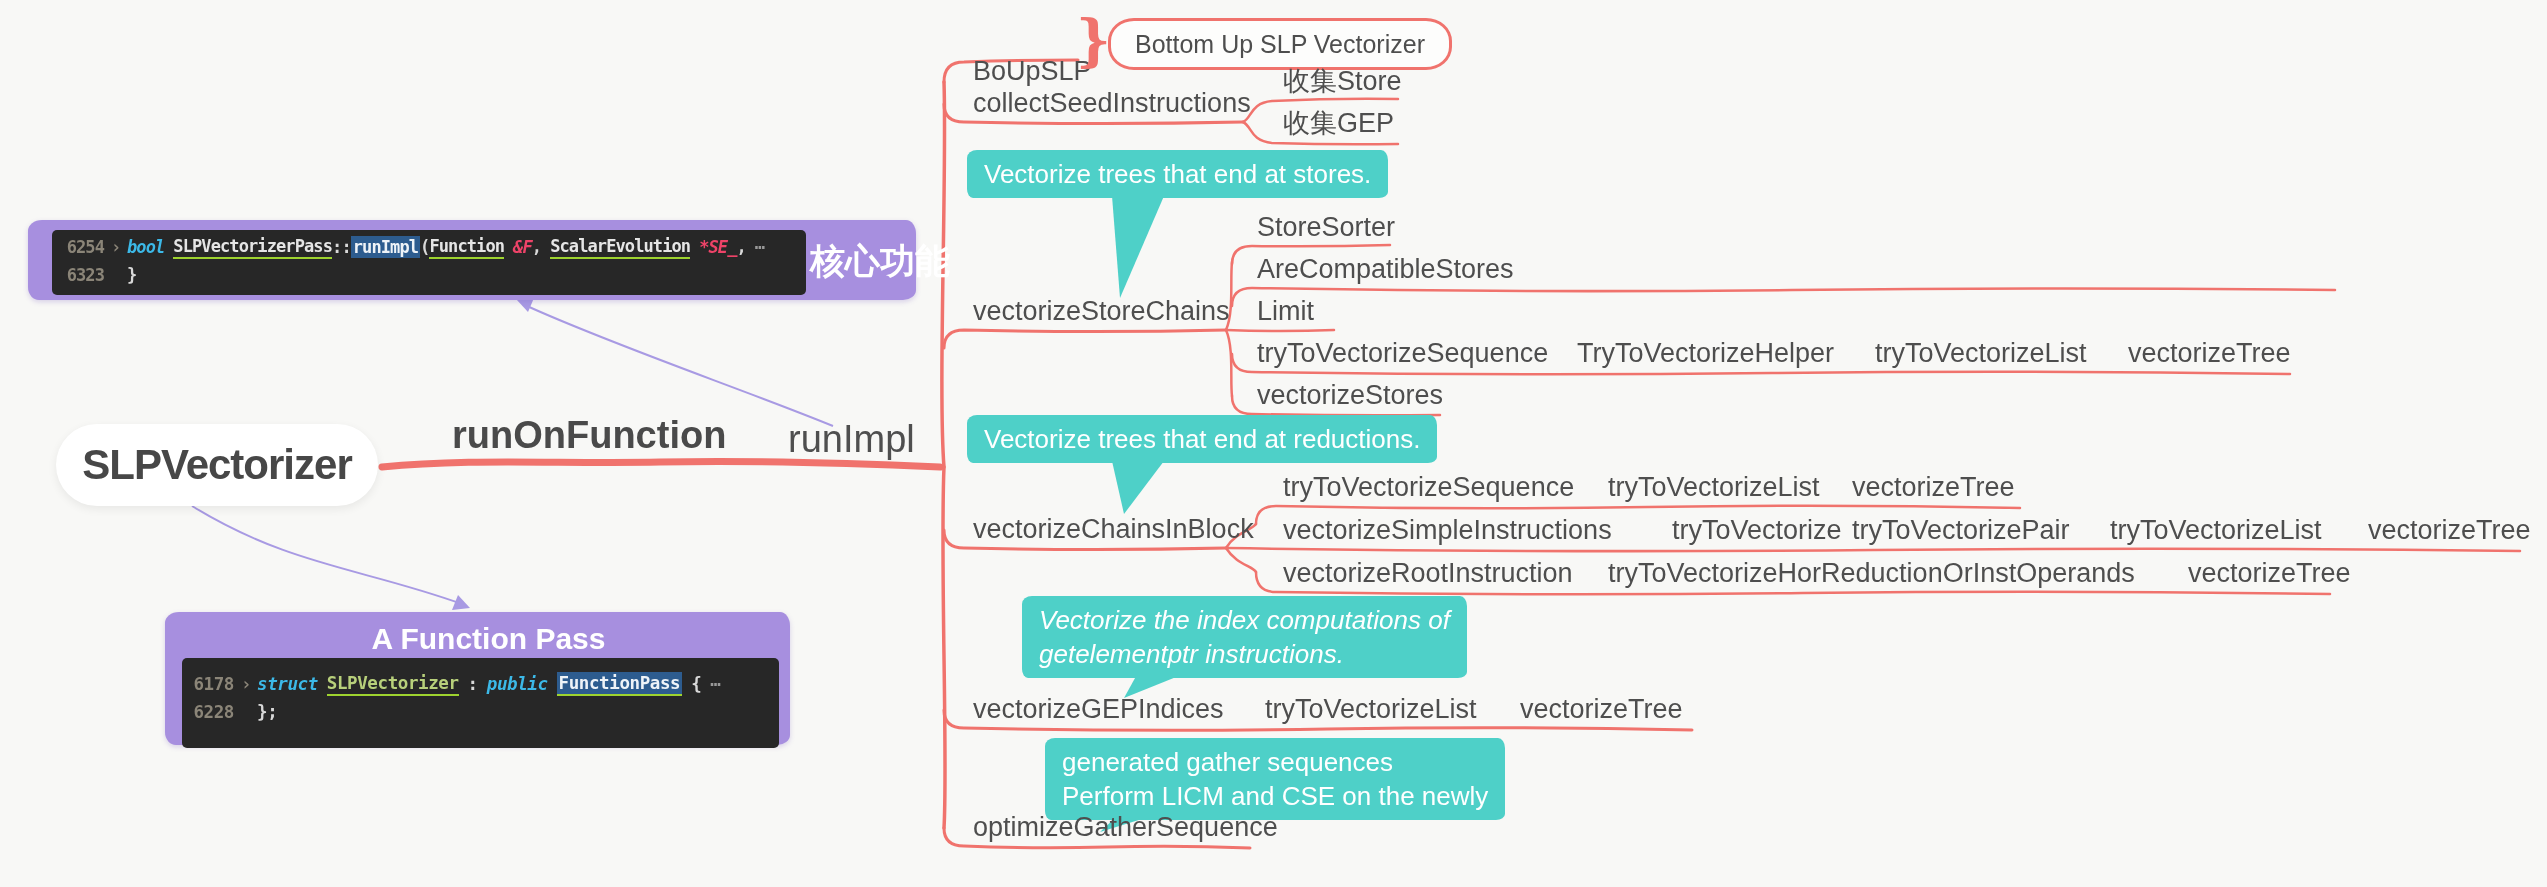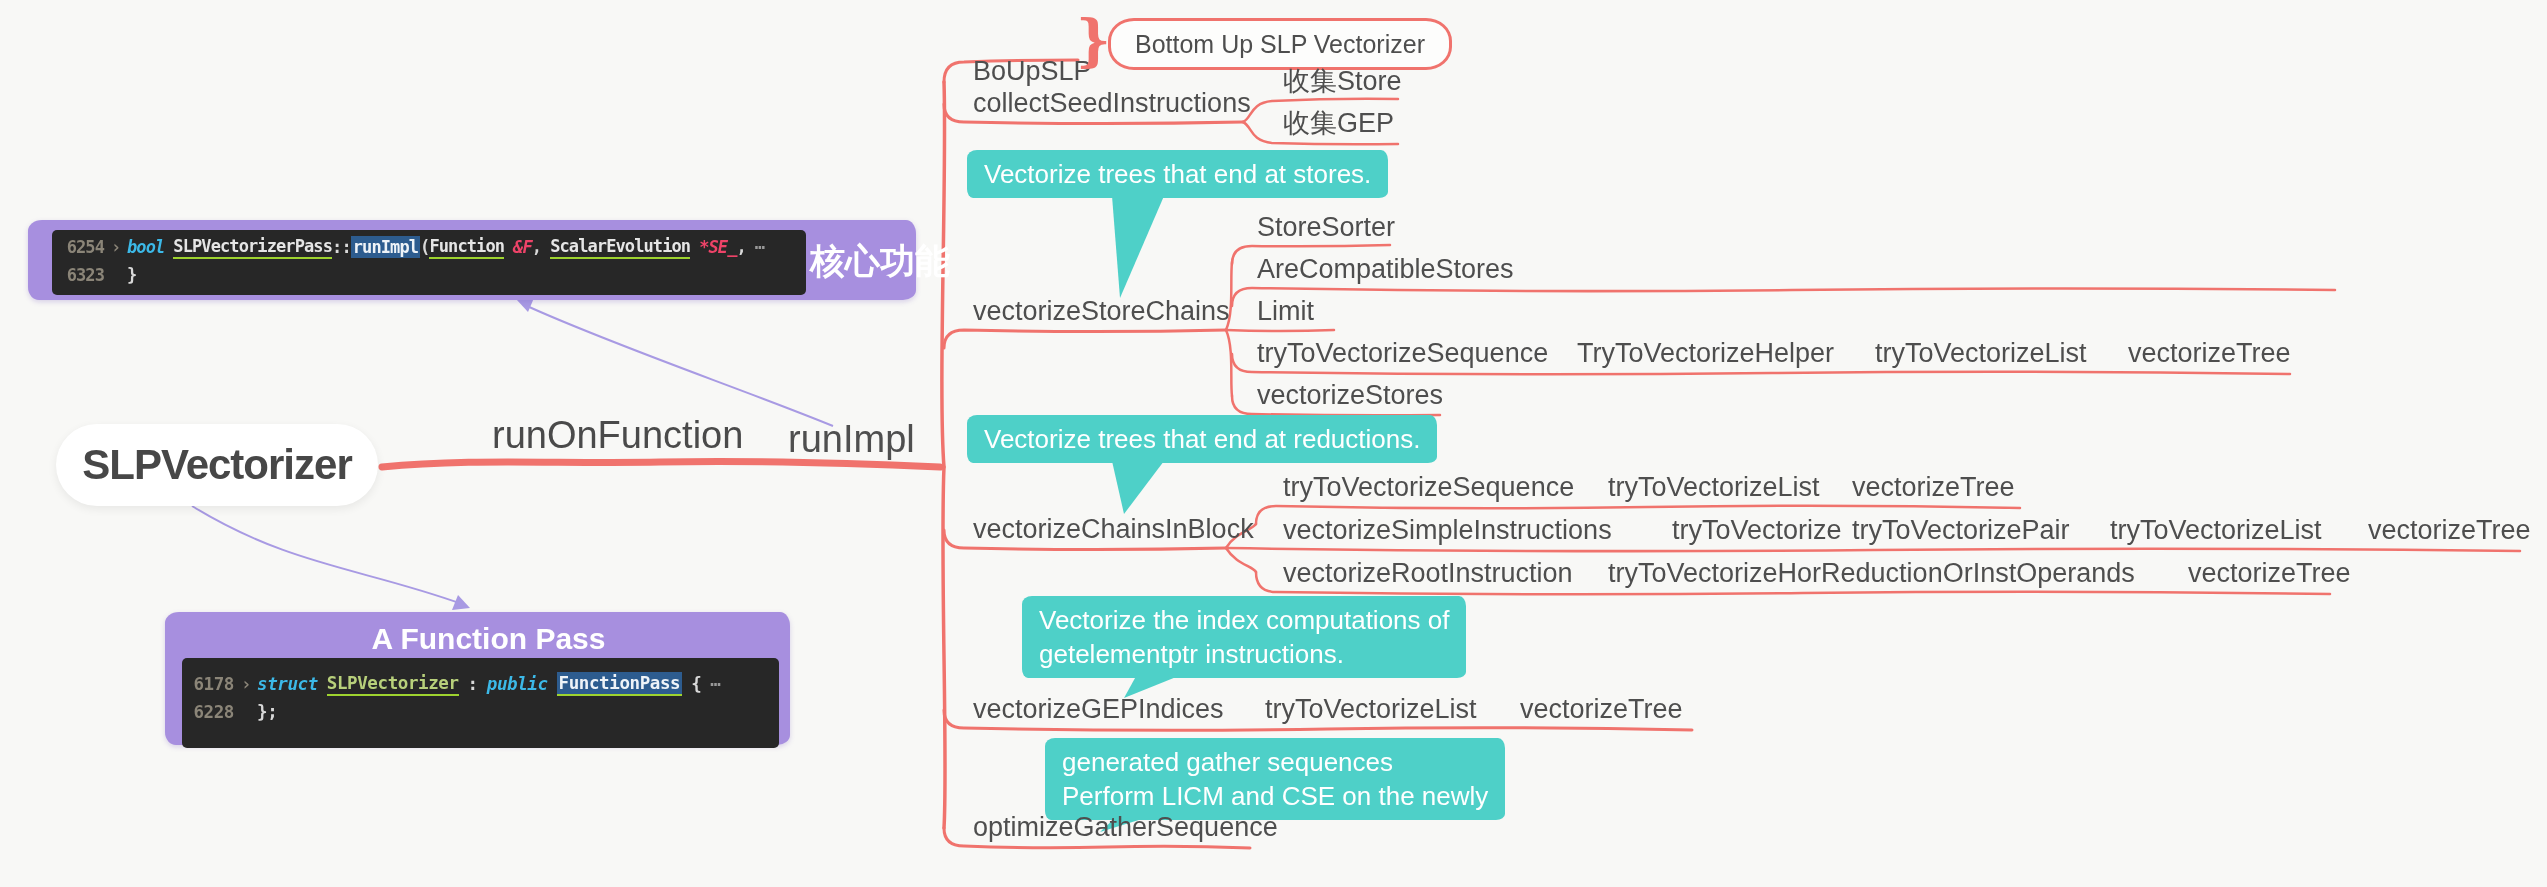--- a/index.html
+++ b/index.html
@@ -4,21 +4,21 @@
 <style>
   html,body{margin:0;padding:0;background:#f8f8f6;}
   #canvas{position:relative;width:2547px;height:887px;background:#f8f8f6;overflow:hidden;
           font-family:"Liberation Sans", sans-serif;}
   svg.lines{position:absolute;left:0;top:0;width:2547px;height:887px;}
 
   .node{position:absolute;font-size:27px;color:#4e4e4e;white-space:nowrap;line-height:34px;}
   .root-bubble{position:absolute;left:56px;top:424px;width:322px;height:82px;background:#ffffff;
       border-radius:44px;box-shadow:0 3px 10px rgba(0,0,0,0.07);display:flex;align-items:center;justify-content:center;}
   .root-bubble span{font-size:42px;font-weight:bold;color:#474747;letter-spacing:-1px;}
-  .trunk-label-bold{position:absolute;left:452px;top:414px;font-size:38px;font-weight:normal;color:#4a4a4a;white-space:nowrap;margin-left:40px;}
+  .trunk-label-bold{position:absolute;left:452px;top:414px;font-size:38px;font-weight:bold;color:#4a4a4a;white-space:nowrap;}
   .trunk-label{position:absolute;left:788px;top:418px;font-size:38px;color:#4f4f4f;white-space:nowrap;}
 
   .note-bubble{position:absolute;left:1108px;top:18px;height:46px;padding:0 24px;background:#fdfdfc;
       border:3px solid #f0736d;border-radius:26px/23px;display:flex;align-items:center;}
   .note-bubble span{font-size:25px;color:#4e4e4e;white-space:nowrap;}
   .brace{position:absolute;left:1076px;top:8px;font-size:54px;color:#f0736d;font-weight:bold;
       font-family:"DejaVu Serif", serif;transform:scaleY(1.05);}
 
   .callout{position:absolute;background:#4ed0c8;color:#ffffff;font-size:26px;line-height:34px;
       padding:7px 17px;border-radius:10px 7px 9px 6px/8px 10px 6px 9px;white-space:nowrap;}
@@ -191,21 +191,21 @@
   <div class="node" style="left:1852px;top:470px;">vectorizeTree</div>
   <div class="node" style="left:1283px;top:513px;">vectorizeSimpleInstructions</div>
   <div class="node" style="left:1672px;top:513px;">tryToVectorize</div>
   <div class="node" style="left:1852px;top:513px;">tryToVectorizePair</div>
   <div class="node" style="left:2110px;top:513px;">tryToVectorizeList</div>
   <div class="node" style="left:2368px;top:513px;">vectorizeTree</div>
   <div class="node" style="left:1283px;top:556px;">vectorizeRootInstruction</div>
   <div class="node" style="left:1608px;top:556px;">tryToVectorizeHorReductionOrInstOperands</div>
   <div class="node" style="left:2188px;top:556px;">vectorizeTree</div>
 
-  <div class="callout" style="left:1022px;top:596px;">
+  <div class="callout" style="left:1022px;top:596px;font-style:italic;">
     <div>Vectorize the index computations of</div>
     <div>getelementptr instructions.</div>
   </div>
 
   <div class="node" style="left:973px;top:692px;">vectorizeGEPIndices</div>
   <div class="node" style="left:1265px;top:692px;">tryToVectorizeList</div>
   <div class="node" style="left:1520px;top:692px;">vectorizeTree</div>
 
   <div class="callout" style="left:1045px;top:738px;">
     <div>generated gather sequences</div>

